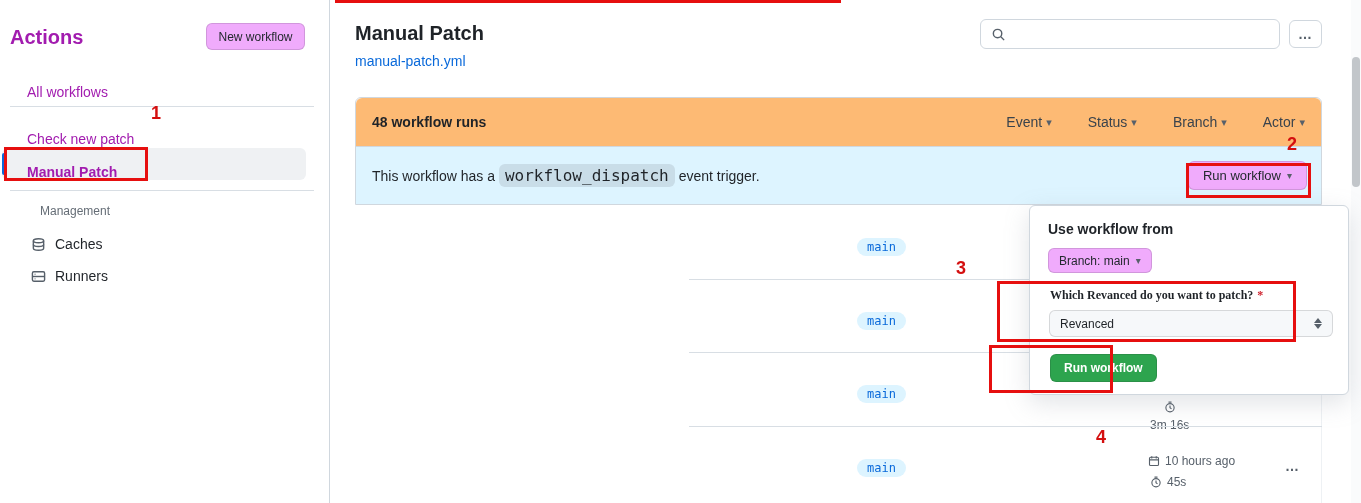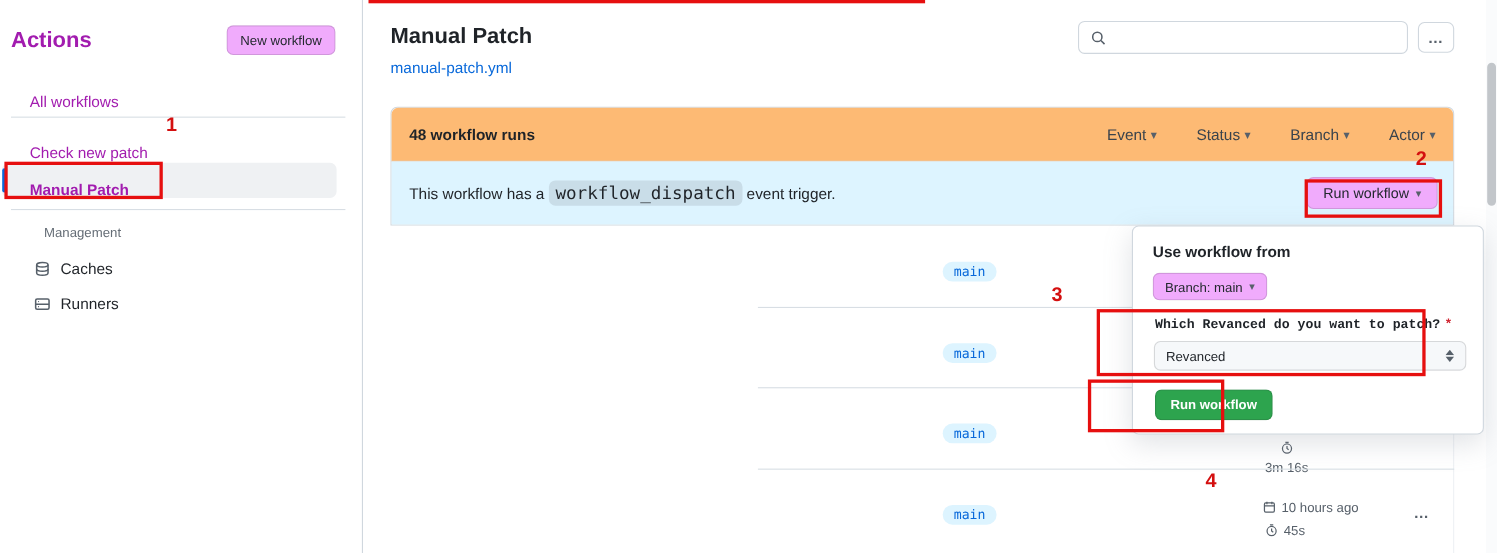--- a/index.html
+++ b/index.html
@@ -147,21 +147,21 @@
   }
   .popover-heading {
     position: absolute; left: 18px; top: 15px; font-size: 14px; font-weight: 600;
   }
   .branch-select-btn {
     position: absolute; left: 18px; top: 42px; height: 25px; padding: 0 10px; gap: 6px;
   }
   .branch-select-btn .caret { font-size: 10px; color: #57606a; }
   .input-label {
     position: absolute; left: 20px; top: 82px;
-    font-family: Liberation Mono, monospace;
+    font-family: Liberation Serif, serif;
     font-size: 12px; font-weight: 700; color: #1f2328;
   }
   .required { color: #cf222e; margin-left: 4px; font-weight: 700; }
   .popover-select {
     position: absolute; left: 19px; top: 104px; width: 284px; height: 27px;
     background: #f6f8fa; border: 1px solid rgba(31,35,40,0.15); border-radius: 6px;
     display: flex; align-items: center; padding: 0 10px; font-size: 12px;
     color: #1f2328; cursor: pointer; gap: 32px;
   }
   .popover-select .updown { margin-left: auto; display: flex; flex-direction: column; gap: 1px; }

